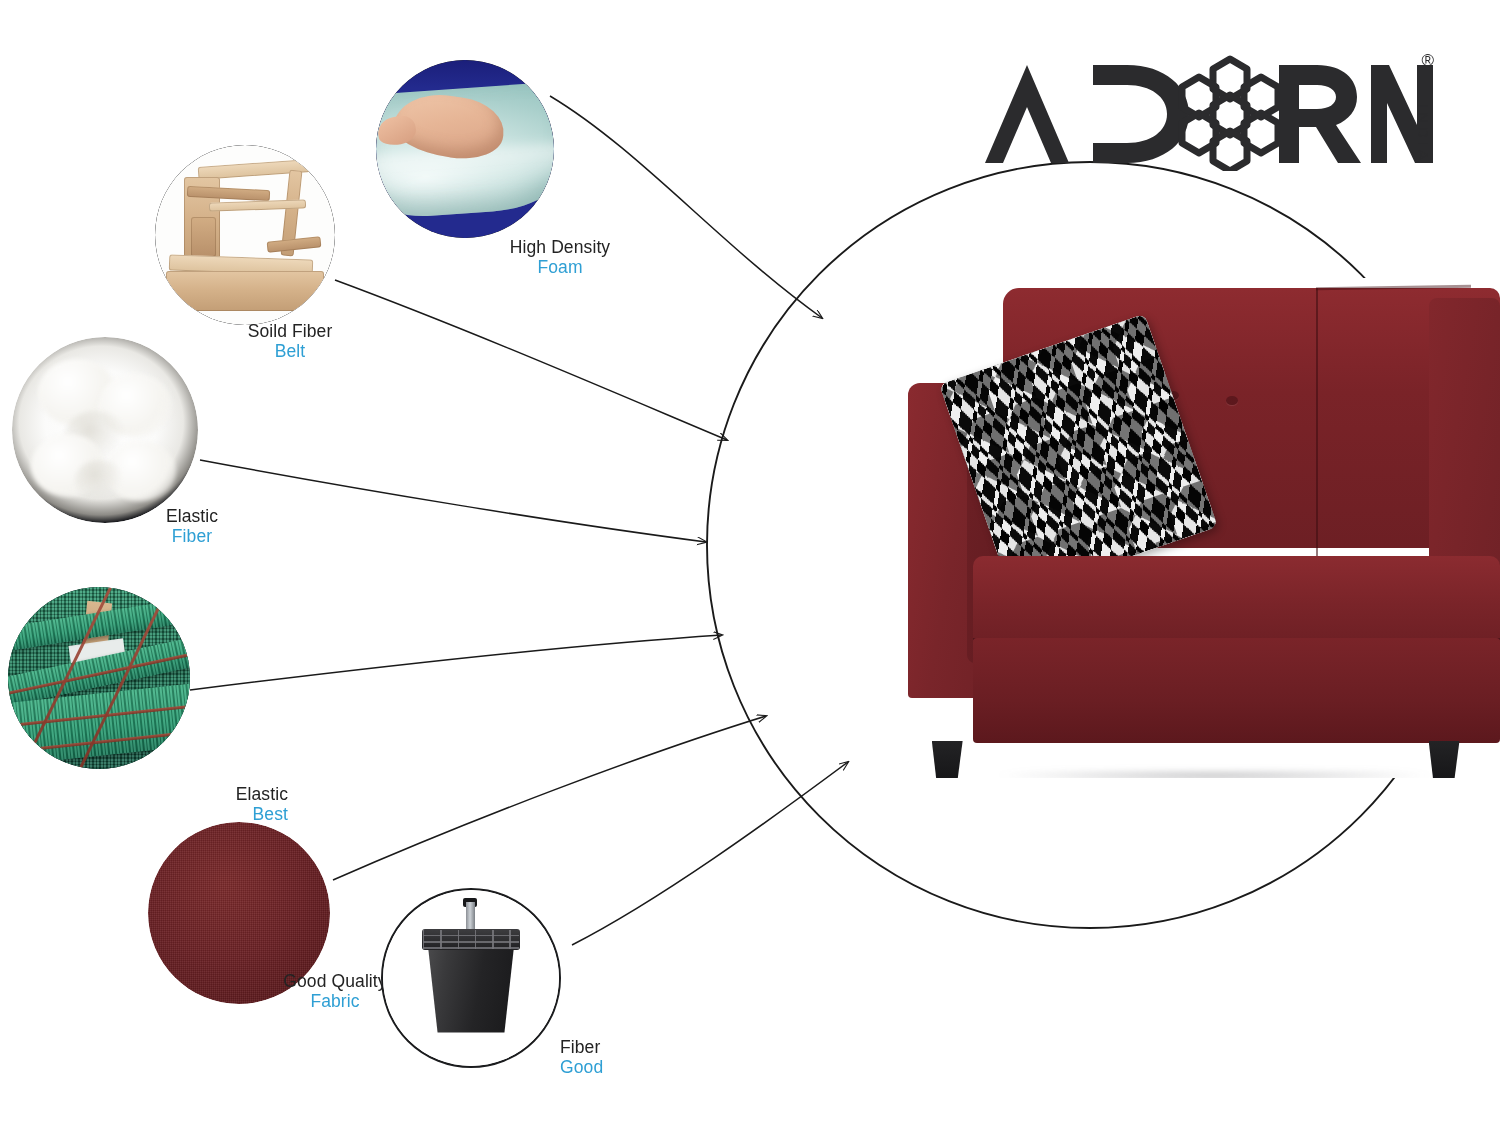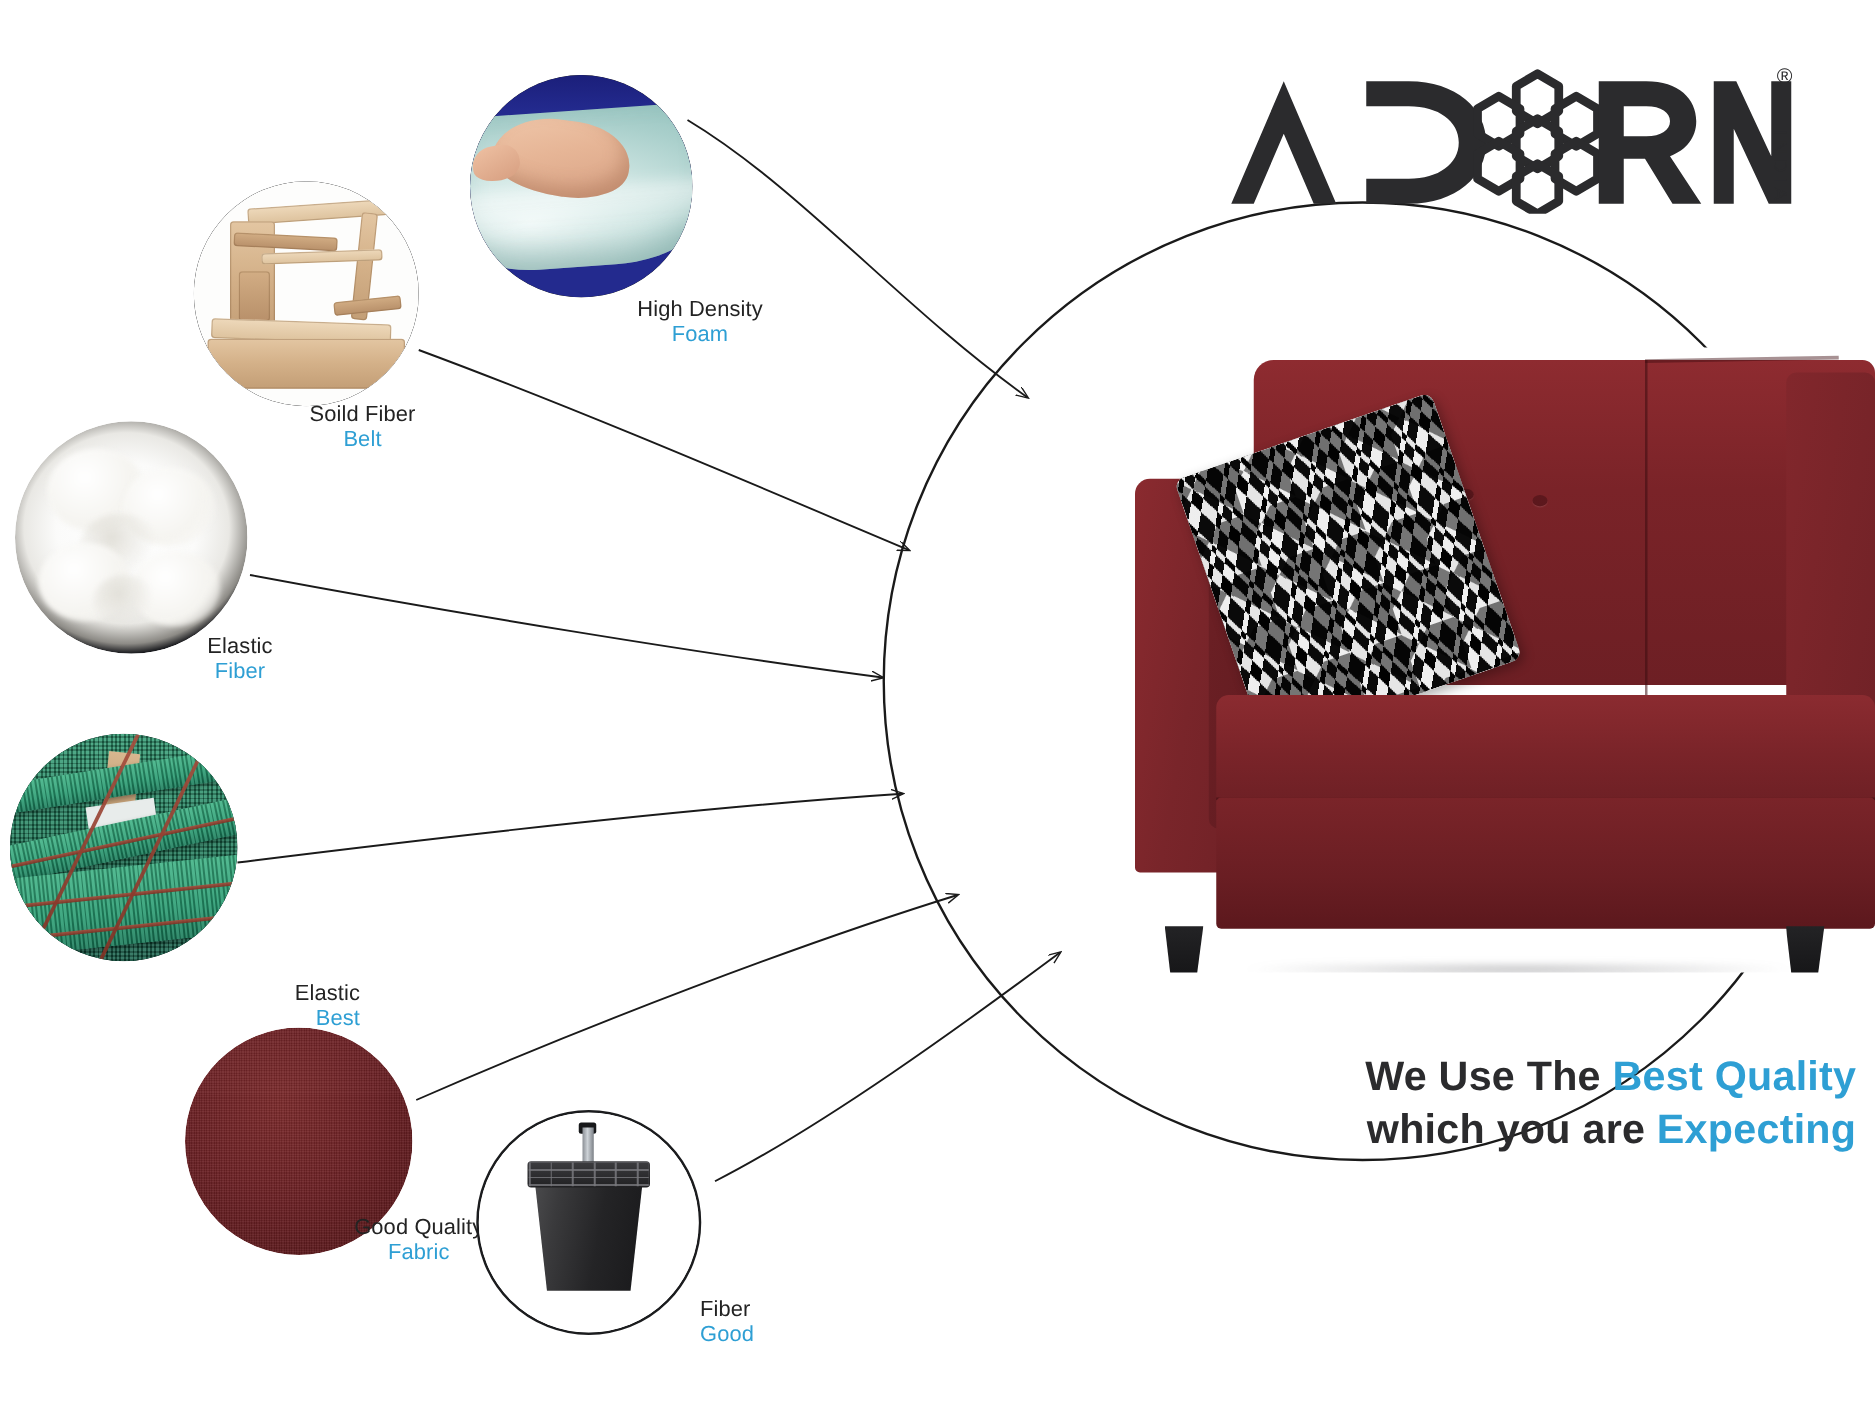--- a/index.html
+++ b/index.html
@@ -526,22 +526,14 @@
       <svg width="160" height="108" viewBox="0 0 160 108" style="position:absolute;left:300px;top:4px;">
         <path d="M4,6 L42,6 C68,6 82,20 82,38 C82,51 74,61 61,66 L86,104 L63,104 L41,68 L24,68 L24,104 L4,104 Z M24,26 L24,50 L42,50 C54,50 61,45 61,38 C61,31 54,26 42,26 Z" fill="#2b2b2d"></path>
         <path d="M96,6 L114,6 L142,66 L142,6 L158,6 L158,104 L140,104 L112,44 L112,104 L96,104 Z" fill="#2b2b2d"></path>
       </svg>
 
       <span class="logo-india">INDIA</span>
       <span class="logo-reg">®</span>
     </div>
   </div>
 
-  <div id="tagline" style="left:760px;top:840px;width:725px;">
-    <div class="tl">
-      <span>We Use The </span><span class="hi">Best Quality</span>
-    </div>
-    <div class="tl">
-      <span>which you are </span><span class="hi">Expecting</span>
-    </div>
-  </div>
 
 </div>
 
 </body></html>

